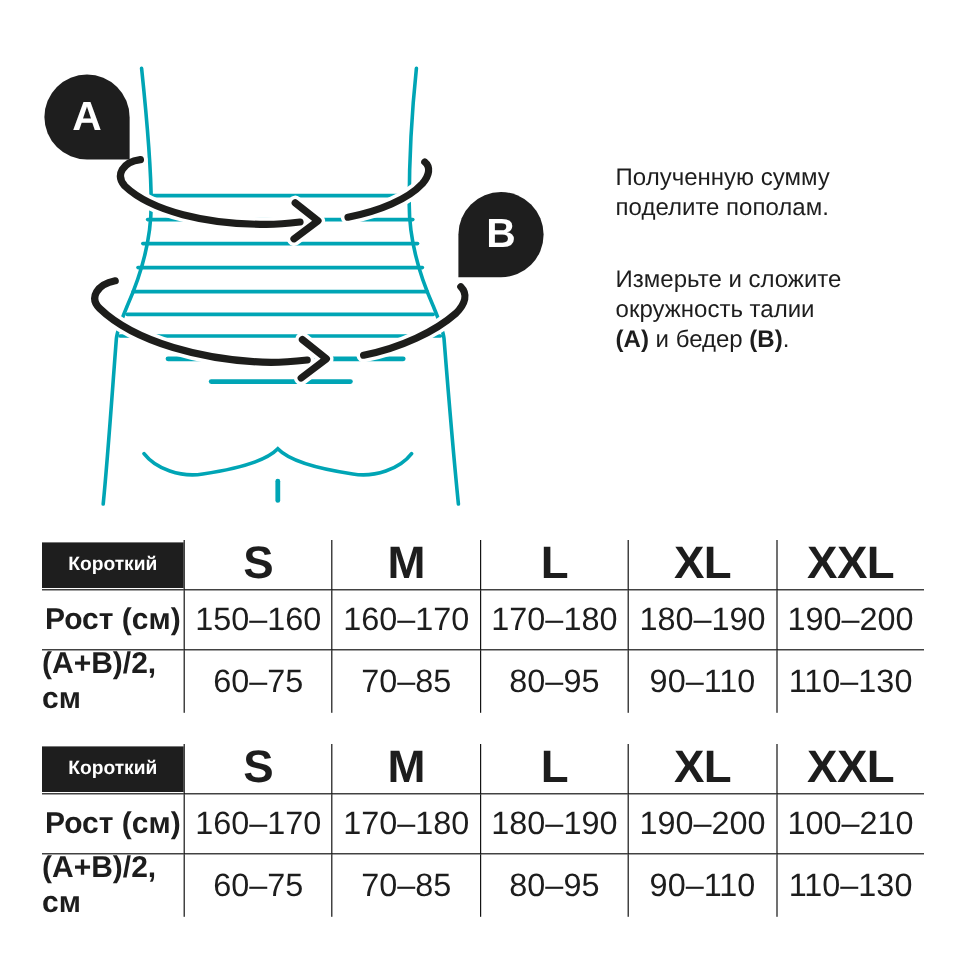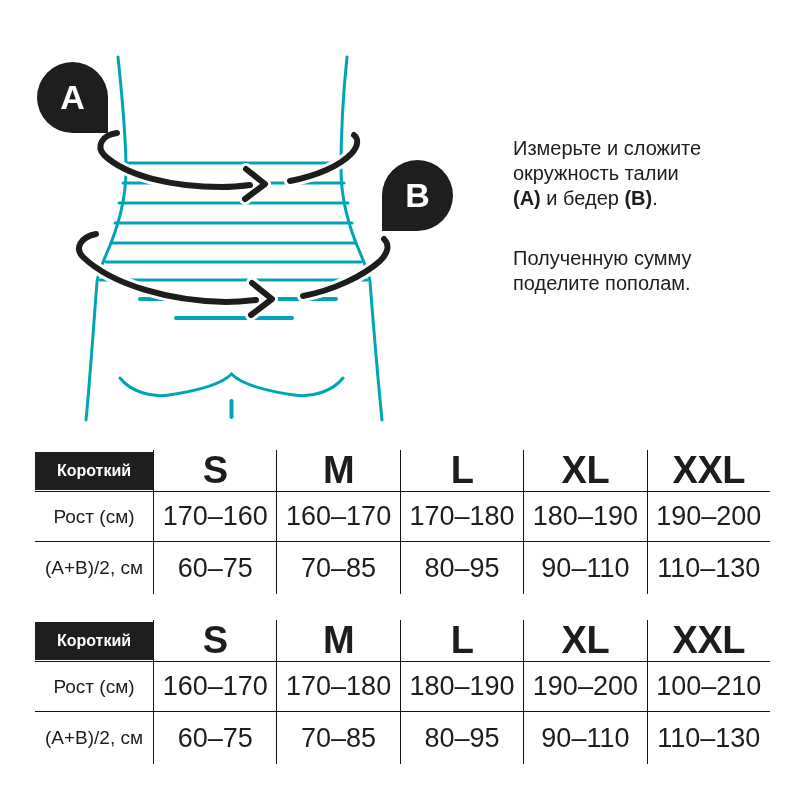--- a/index.html
+++ b/index.html
@@ -39,21 +39,21 @@
   .size-table .r1{height:50px;}
   .size-table .r2{height:52px;}
   .size-table .bl{border-left:1.5px solid var(--c-line,#141414);}
   .size-table .bb{border-bottom:1.5px solid var(--c-line,#141414);}
   .badge{
     width:100%;height:38px;background:var(--c-badge_bg,#1e1e1e);color:var(--c-badge_text,#ffffff);
     display:flex;align-items:center;justify-content:center;
     font-size:16px;font-weight:700;
   }
   .size-h{font-size:38px;font-weight:700;letter-spacing:-0.5px;}
-  .row-label{font-size:19px;font-weight:400;}
+  .row-label{font-size:25px;font-weight:700;}
   .val{font-size:27px;}
   .t1{top:450px;}
   .t2{top:620px;}
 </style>
 </head>
 <body>
 
 <svg class="diagram-svg" width="470" height="445" viewBox="0 0 470 445">
   <g>
     <path class="teal" d="M 118,57 C 122,95 126,135 126,170 C 126,200 118,228 106,255 C 101,267 98,274 97,282 C 94,320 90,380 86,420"></path>
@@ -96,42 +96,42 @@
 
 <div class="pin pin-a">
   <span>A</span>
 </div>
 <div class="pin pin-b">
   <span>B</span>
 </div>
 
 <div class="instructions">
   <p>
+    <span>Полученную сумму</span><br>
+    <span>поделите пополам.</span>
+  </p>
+  <p>
     <span>Измерьте и сложите</span><br>
     <span>окружность талии</span><br>
     <span class="b">(А)</span><span> и бедер </span><span class="b">(В)</span><span>.</span>
-  </p>
-  <p>
-    <span>Полученную сумму</span><br>
-    <span>поделите пополам.</span>
   </p>
 </div>
 
 <div class="size-table t1">
   <div class="cell hdr bb">
     <div class="badge">Короткий</div>
   </div>
   <div class="cell hdr bl bb size-h">S</div>
   <div class="cell hdr bl bb size-h">M</div>
   <div class="cell hdr bl bb size-h">L</div>
   <div class="cell hdr bl bb size-h">XL</div>
   <div class="cell hdr bl bb size-h">XXL</div>
 
   <div class="cell r1 bb row-label">Рост (см)</div>
-  <div class="cell r1 bl bb val">170–160</div>
+  <div class="cell r1 bl bb val">150–160</div>
   <div class="cell r1 bl bb val">160–170</div>
   <div class="cell r1 bl bb val">170–180</div>
   <div class="cell r1 bl bb val">180–190</div>
   <div class="cell r1 bl bb val">190–200</div>
 
   <div class="cell r2 row-label">(А+В)/2, см</div>
   <div class="cell r2 bl val">60–75</div>
   <div class="cell r2 bl val">70–85</div>
   <div class="cell r2 bl val">80–95</div>
   <div class="cell r2 bl val">90–110</div>

